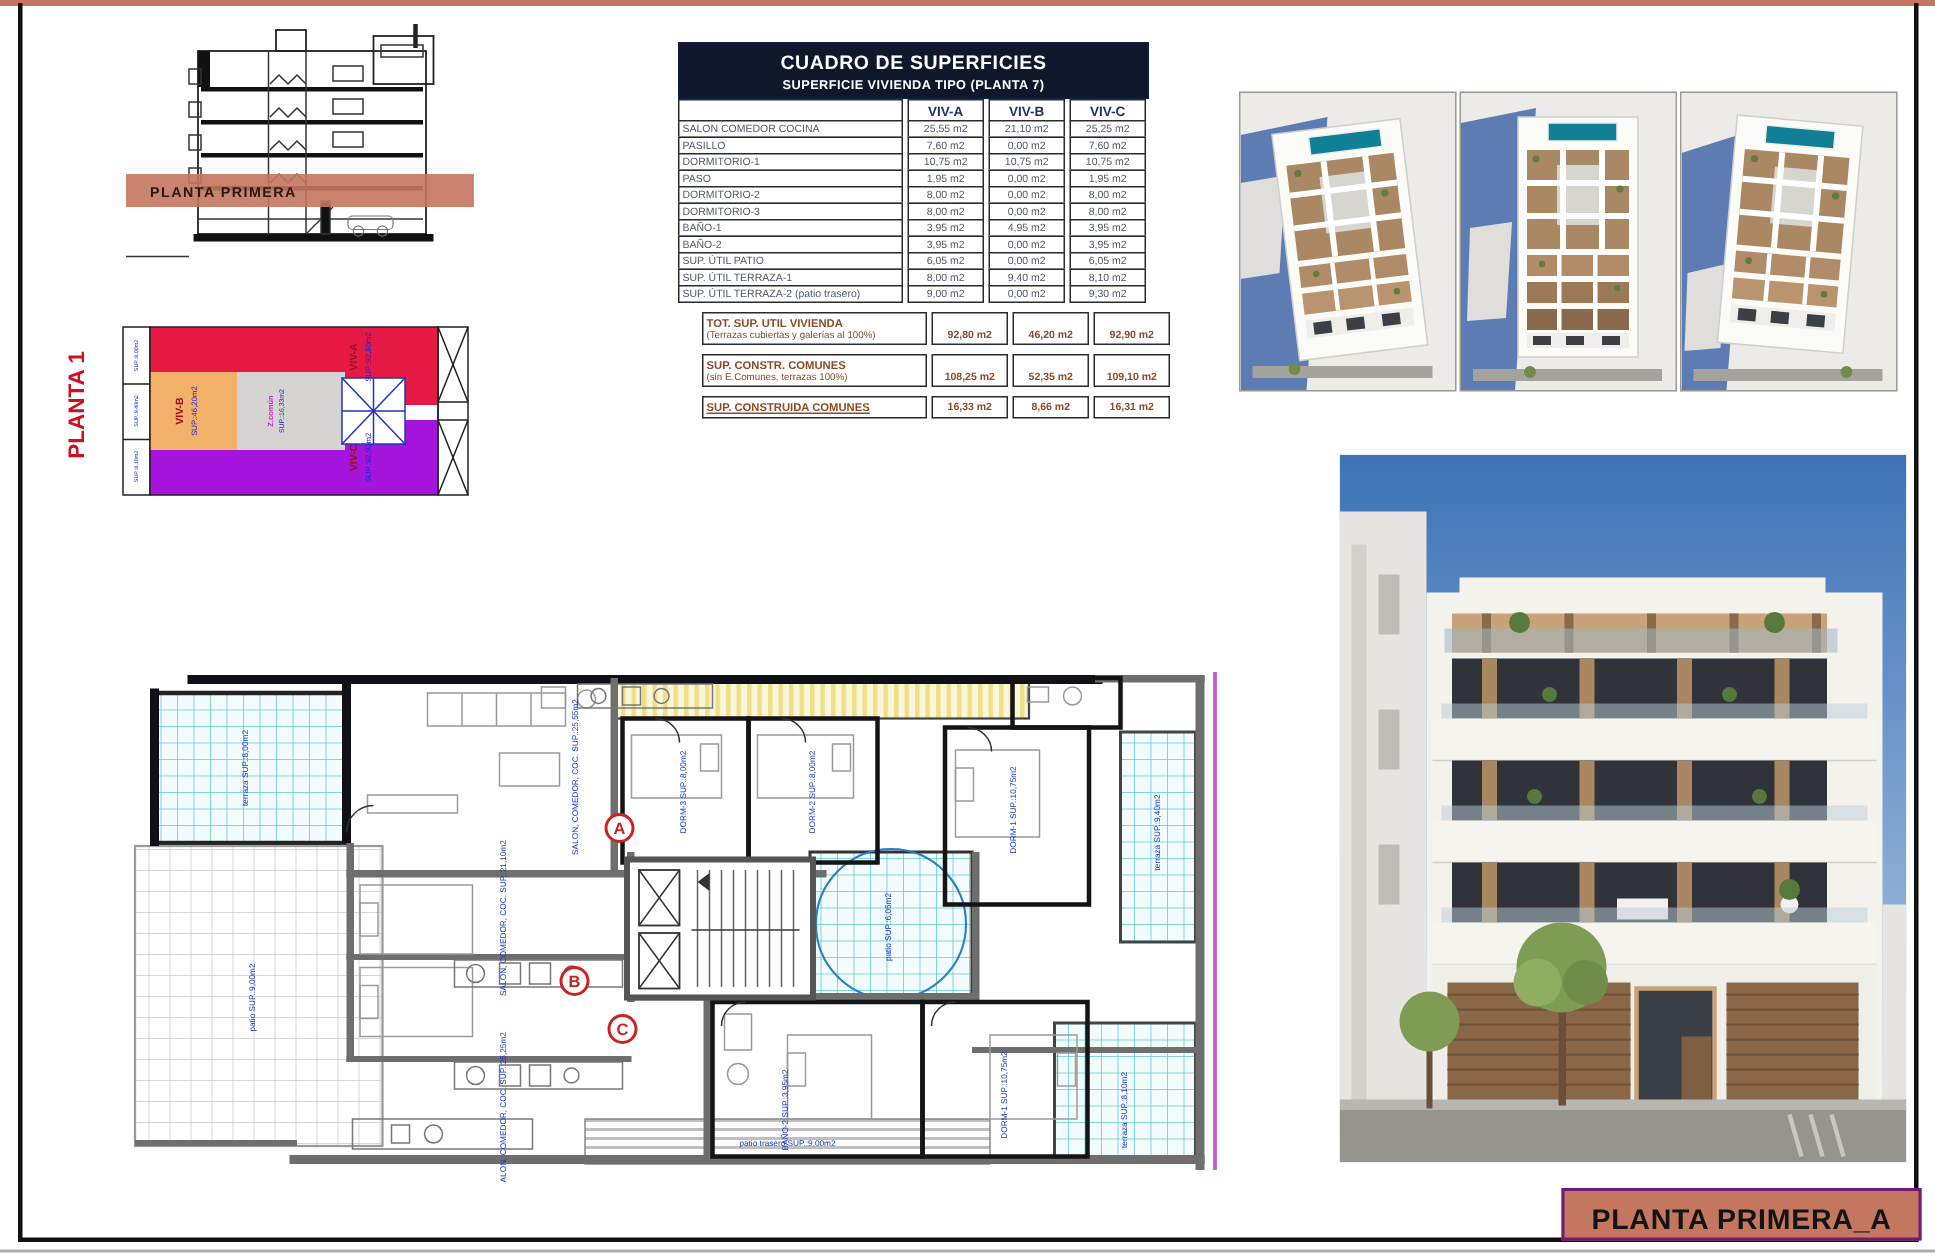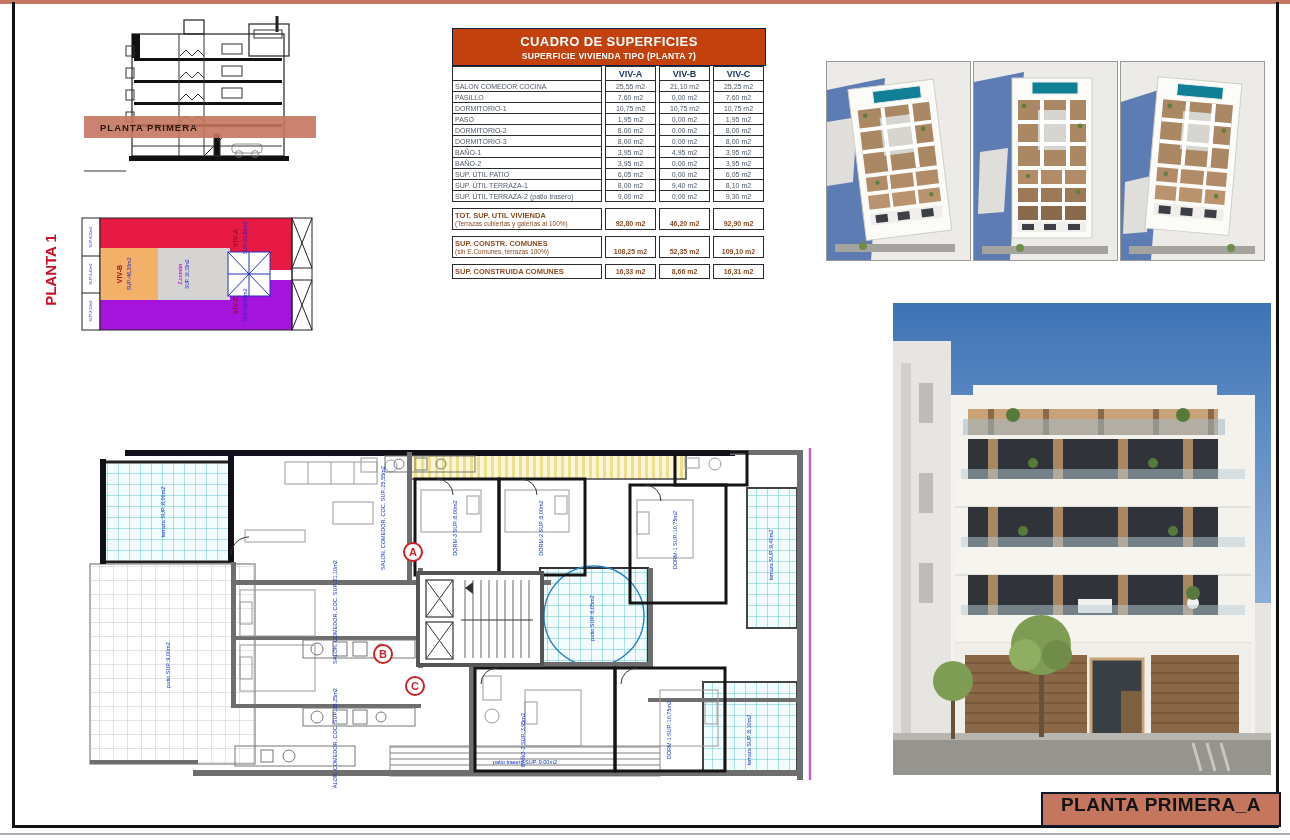--- a/index.html
+++ b/index.html
@@ -8,48 +8,48 @@
   .abs{position:absolute;}
   
   #topbar{left:0;top:0;width:1290px;height:4px;background:#c4765e;}
   #leftborder{left:12px;top:2px;width:3px;height:826px;background:#111;}
   #rightborder{left:1276px;top:2px;width:3px;height:826px;background:#111;}
   #bottomborder{left:12px;top:825px;width:1267px;height:3px;background:#111;}
   #footline{left:0;top:833px;width:1290px;height:2px;background:#a9aeb4;}
 
   
   #surftable{left:452px;top:28px;width:314px;}
-  .tbl-head{background:#c2410c;color:#fff;text-align:center;border:1px solid #0d1f42;}
+  .tbl-head{background:#0f172a;color:#fff;text-align:center;border:1px solid #0d1f42;}
   .tbl-title{font-size:13px;font-weight:bold;padding:5px 0 2px 0;letter-spacing:.4px;}
   .tbl-sub{font-size:8.5px;font-weight:bold;padding:0 0 4px 0;letter-spacing:.3px;}
   .trow{display:grid;grid-template-columns:150px 51px 51px 51px;column-gap:3px;margin-top:-1px;}
   .tcell{border:1px solid #2b2b2b;font-size:7px;color:#4f5a68;background:#fff;
          display:flex;align-items:center;height:10px;padding:0 2px;white-space:nowrap;overflow:hidden;}
   .tcell.val{justify-content:center;}
   .thdr{border:1px solid #2b2b2b;background:#fff;color:#1c3668;font-weight:bold;font-size:9px;
         display:flex;align-items:center;justify-content:center;height:13px;margin-top:1px;}
   .thdr.blank{border:1px solid #2b2b2b;}
-  .totrow{display:grid;grid-template-columns:150px 51px 51px 51px;column-gap:3px;margin-top:6px;}
+  .totrow{display:grid;grid-template-columns:150px 51px 51px 51px;column-gap:3px;margin-top:6px;margin-left:16px;}
   .totlabel{border:1px solid #2b2b2b;padding:2px 2px;color:#8a4b26;background:#fff;}
   .totlabel .l1{font-size:7.5px;font-weight:bold;}
   .totlabel .l2{font-size:6.5px;}
   .totval{border:1px solid #2b2b2b;background:#fff;color:#8a4b26;font-weight:bold;font-size:7px;
           display:flex;align-items:flex-end;justify-content:center;padding-bottom:2px;}
-  .totrow.single .totlabel{display:flex;align-items:flex-end;}
+  .totrow.single .totlabel{display:flex;align-items:flex-end;text-decoration:underline;}
   .totrow.single .totval{align-items:center;padding-bottom:0;}
 
   
   .aerial{top:61px;width:143px;height:198px;border:1px solid #9b9b96;background:#ecebe7;overflow:hidden;}
 
   
   #facade{left:893px;top:303px;width:378px;height:472px;overflow:hidden;}
 
   
-  #banner{left:1041px;top:792px;width:236px;height:31px;background:#c4765e;border:2px solid #0f172a;
-          display:flex;align-items:flex-start;justify-content:center;}
+  #banner{left:1041px;top:792px;width:236px;height:31px;background:#c4765e;border:2px solid #701a75;
+          display:flex;align-items:flex-end;justify-content:center;}
   #banner span{font-size:19px;font-weight:bold;color:#141414;letter-spacing:.5px;}
 </style>
 </head>
 <body>
 
 <div id="sheet">
 
   <div class="abs" id="topbar"></div>
   <div class="abs" id="leftborder"></div>
   <div class="abs" id="rightborder"></div>

